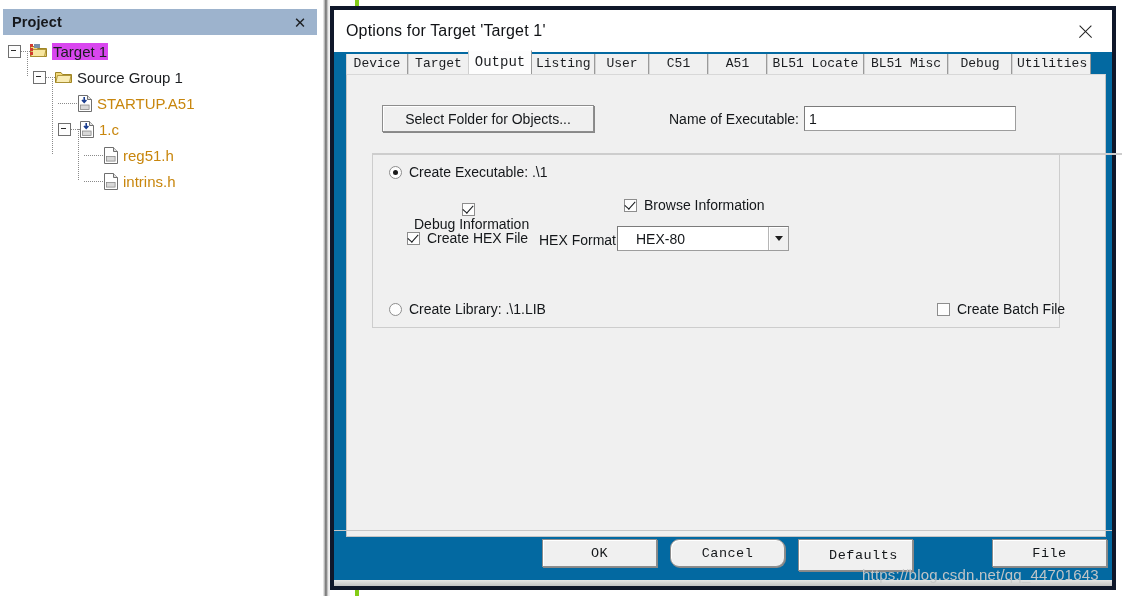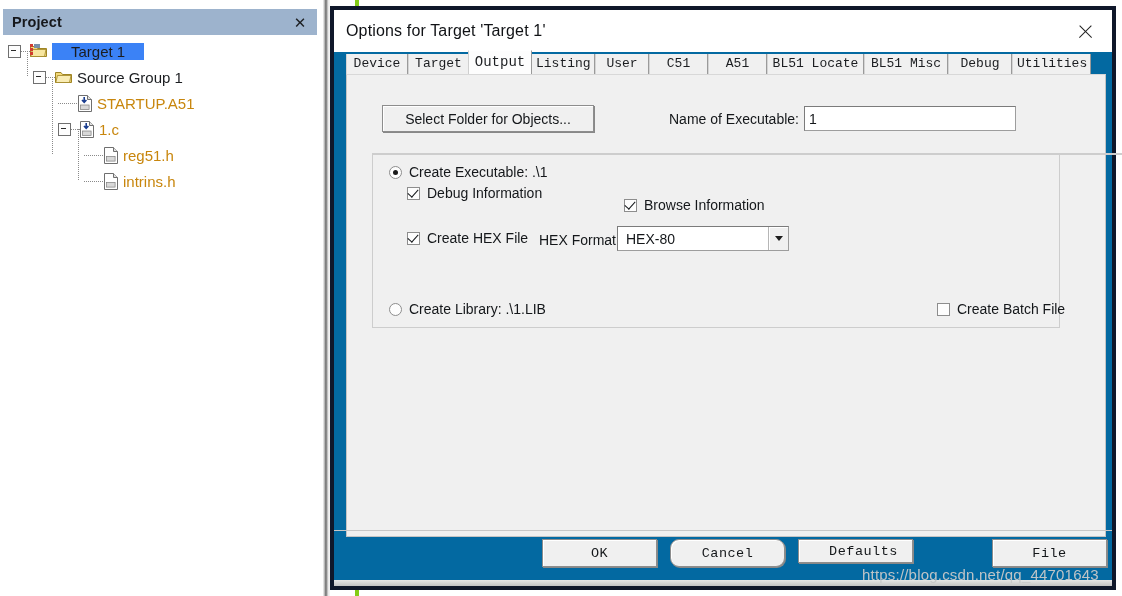--- a/index.html
+++ b/index.html
@@ -33,21 +33,21 @@
     font-size:15px;color:#1b1d20;font-weight:400;cursor:pointer;
     line-height:1;
   }
 
   .tree{position:absolute;left:0;top:38px;width:321px;}
   .tree-row{
     position:relative;height:26px;display:flex;align-items:center;
     font-size:15px;white-space:nowrap;
   }
   .tree-label{margin-left:5px;line-height:1;}
-  .lbl-target{color:#1b1d20;background:#3b82f6;padding:1px 19px;}
+  .lbl-target{color:#1b1d20;background:#d946ef;padding:1px 1px;}
   .lbl-group{color:#1b1d20;}
   .lbl-file{color:#c8860d;}
 
   
   .expander{
     width:11px;height:11px;border:1px solid #6f6f6f;background:#fdfdfd;
     display:inline-block;position:relative;flex:0 0 auto;cursor:pointer;
   }
   .expander:before{
     content:"";position:absolute;left:2px;top:4px;width:5px;height:1px;background:#2a2a2a;
@@ -183,21 +183,21 @@
     transform:rotate(42deg);
   }
   .ctlrow{position:absolute;display:flex;align-items:center;}
   .ctlrow .lbl{margin-left:7px;}
 
   .combo{
     position:absolute;background:#ffffff;
     border:1px solid #9d9d9d;border-top-color:#7b7b7b;border-left-color:#7b7b7b;
     display:flex;align-items:center;box-sizing:border-box;cursor:pointer;
   }
-  .combo-text{font-size:14px;color:#14171a;margin-left:8px;flex:1;}
+  .combo-text{font-size:14px;color:#14171a;margin-left:18px;flex:1;}
   .combo-arrow{
     width:19px;height:100%;
     background:#f0f0f0;border-left:1px solid #b6b6b6;
     display:flex;align-items:center;justify-content:center;
     box-shadow: inset 1px 1px 0 #ffffff;
   }
   .tri-down{
     width:0;height:0;border-left:4.5px solid transparent;border-right:4.5px solid transparent;
     border-top:5px solid #1d1d1d;
   }
@@ -355,21 +355,21 @@
       <div class="textinput" style="position:absolute;left:457px;top:31px;width:212px;height:25px;" placeholder="">1</div>
 
       <div class="groupbox" style="left:25px;top:78px;width:1046px;height:0;"></div>
       <div class="groupbox" style="left:25px;top:78px;width:688px;height:175px;"></div>
 
       <div class="ctlrow" style="left:42px;top:89px;">
         <span class="radio checked"></span>
         <span class="lbl">Create Executable:  .\1</span>
       </div>
 
-      <div class="ctlrow" style="left:60px;top:110px;">
+      <div class="ctlrow" style="left:60px;top:128px;flex-direction:column;">
         <span class="checkbox checked"></span>
         <span class="lbl">Debug Information</span>
       </div>
 
       <div class="ctlrow" style="left:277px;top:122px;">
         <span class="checkbox checked"></span>
         <span class="lbl">Browse Information</span>
       </div>
 
       <div class="ctlrow" style="left:60px;top:155px;">
@@ -394,21 +394,21 @@
         <span class="checkbox"></span>
         <span class="lbl">Create Batch File</span>
       </div>
 
     </div>
 
     <div class="btnbar">
       <div class="btnbar-sep"></div>
       <div class="btn btn-mono" style="position:absolute;left:208px;top:9px;width:115px;height:28px;">OK</div>
       <div class="btn btn-mono" style="position:absolute;left:336px;top:9px;width:115px;height:28px;border-radius:9px;">Cancel</div>
-      <div class="btn btn-mono" style="position:absolute;left:464px;top:9px;width:115px;height:24px;padding-left:16px;">Defaults</div>
+      <div class="btn btn-mono" style="position:absolute;left:464px;top:9px;width:115px;height:32px;padding-left:16px;">Defaults</div>
       <div class="btn btn-mono" style="position:absolute;left:658px;top:9px;width:115px;height:28px;">File</div>
       <div class="bottom-edge"></div>
     </div>
 
   </div>
 
   <div class="watermark">https://blog.csdn.net/qq_44701643</div>
 
 </div>
 

